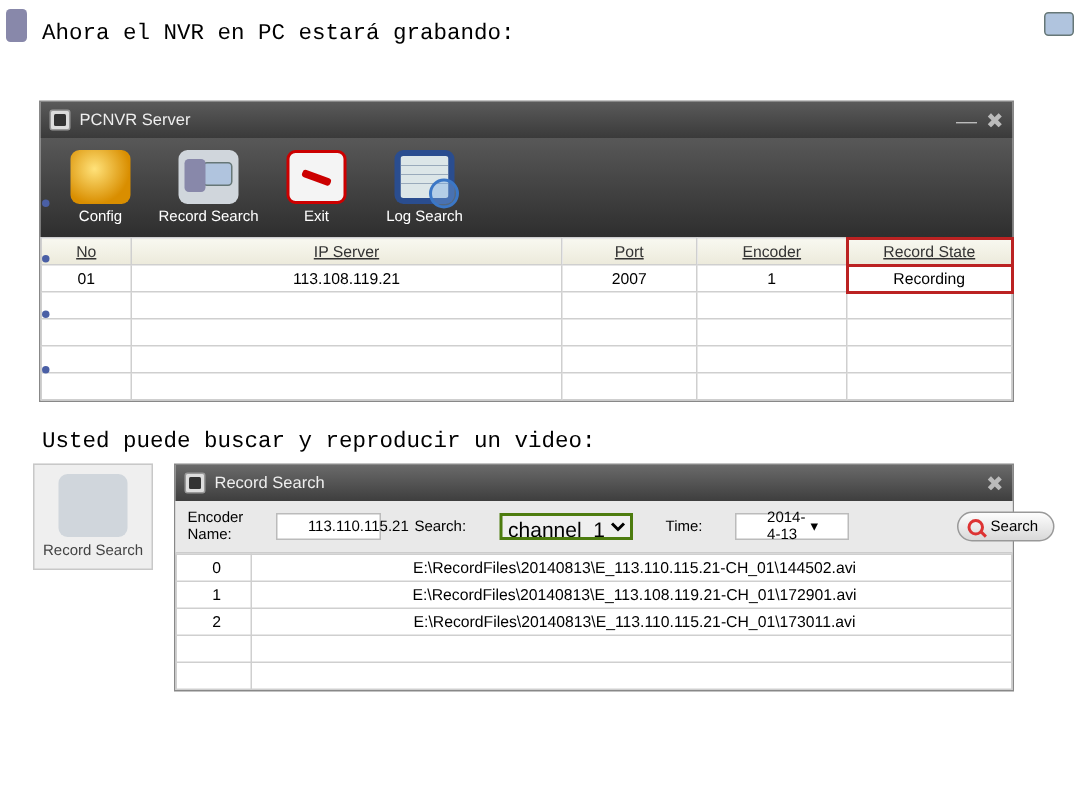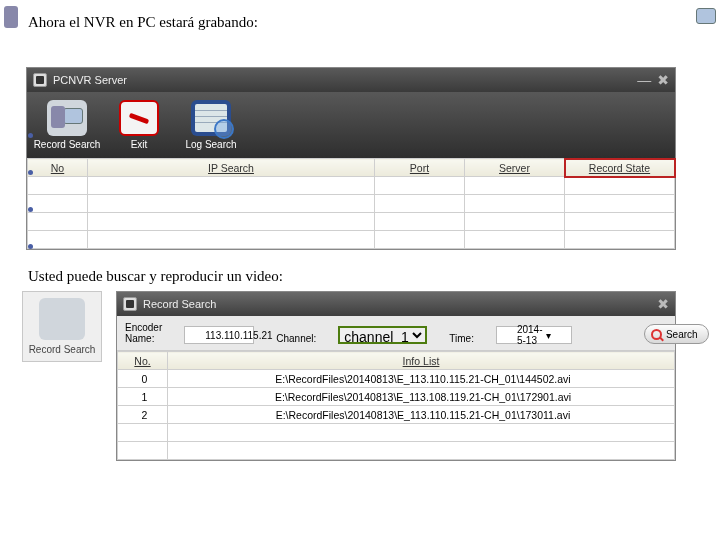--- a/index.html
+++ b/index.html
@@ -1,17 +1,17 @@
 <!DOCTYPE html>
 <html><head>
 <meta charset="utf-8">
 <style>
   * { box-sizing: border-box; margin: 0; padding: 0; }
   body { font-family: "Segoe UI", Tahoma, sans-serif; font-size: 11px; background: #fff; color: #000; width: 720px; height: 540px; position: relative; }
-  .caption { font-family: Liberation Serif, serif; font-size: 15px; margin: 14px 0 6px 28px; }
+  .caption { font-family: Liberation Mono, monospace; font-size: 15px; margin: 14px 0 6px 28px; }
   .section { margin: 0 18px 18px 18px; }
   
   .win1 { border: 1px solid #888; background: #fff; width: 650px; }
   .titlebar { height: 24px; background: linear-gradient(#5a5a5a,#3a3a3a); color:#eee; display:flex; align-items:center; padding:0 6px; font-size:11px; }
   .titlebar .app-icon { width:14px; height:14px; background:#ddd; border:1px solid #999; margin-right:6px; border-radius:2px; position:relative; }
   .titlebar .app-icon::after{content:"";position:absolute;left:2px;top:2px;width:8px;height:8px;background:#333;border-radius:1px;}
   .titlebar .spacer { flex:1; }
   .titlebar .ctrl { color:#bbb; font-size:14px; margin-left:6px; cursor:pointer; }
   .toolbar { background: linear-gradient(#585858,#2e2e2e); display:flex; padding:6px 4px; }
   .tb-btn { width:72px; text-align:center; color:#fff; font-size:10px; padding:2px 0; cursor:pointer;}
@@ -36,21 +36,21 @@
   
   .dots { position:absolute; left:10px; top:66px; width:5px;}
   .dots span{display:block;width:5px;height:5px;background:#4a5fa5;border-radius:50%;margin-bottom:32px;}
   
   .row2 { display:flex; gap:14px; align-items:flex-start; margin-left:22px;}
   .mini { width:80px; text-align:center; border:1px solid #c8c8c8; background:#efefef; padding:6px 2px; }
   .mini .ico { width:46px; height:42px; margin:0 auto 4px; }
   .mini-label{font-size:10px;color:#444;}
   .win2 { border:1px solid #888; width:560px; background:#fff;}
   .win2 .titlebar{background:linear-gradient(#6a6a6a,#3e3e3e);}
-  .filterbar { background:#e9e9e9; border-bottom:1px solid #ccc; padding:6px 8px; display:flex; align-items:flex-end; gap:22px; font-size:10px;}
+  .filterbar { background:#e9e9e9; border-bottom:1px solid #ccc; padding:6px 8px; display:flex; align-items:center; gap:22px; font-size:10px;}
   .filterbar .field{height:18px;border:1px solid #bbb;background:#fff;padding:0 20px; display:inline-flex; align-items:center; min-width:70px;}
   .filterbar select{height:18px;border:2px solid #4d7c0f;font-size:14px;}
   .btn-search{height:20px;border:1px solid #999;border-radius:10px;background:linear-gradient(#fdfdfd,#d9d9d9);padding:0 10px 0 6px;display:inline-flex;align-items:center;cursor:pointer;font-size:10px;gap:4px;margin-left:28px;}
   .btn-search .mag{width:11px;height:11px;border:2px solid #d33;border-radius:50%;position:relative;}
   .btn-search .mag::after{content:"";position:absolute;width:5px;height:2px;background:#d33;right:-4px;bottom:-2px;transform:rotate(45deg);}
   .win2 table td{text-align:center;padding-left:8px;}
   .win2 table td:first-child{width:50px;text-align:center;}
 </style>
 </head>
 <body>
@@ -66,20 +66,24 @@
     </div>
   <div class="win1" style="margin-left:8px;">
     <div class="titlebar">
       <span class="app-icon"></span>
       <span>PCNVR Server</span>
       <span class="spacer"></span>
       <span class="ctrl">—</span>
       <span class="ctrl">✖</span>
     </div>
     <div class="toolbar">
+      <div class="tb-btn">
+        <div class="ico ico-config"></div>
+        <span>Config</span>
+      </div>
       <div class="tb-btn">
         <div class="ico ico-rec"></div>
         <span>Record Search</span>
       </div>
       <div class="tb-btn">
         <div class="ico ico-exit"></div>
         <span>Exit</span>
       </div>
       <div class="tb-btn">
         <div class="ico ico-log"></div>
@@ -90,24 +94,31 @@
       <colgroup>
           <col style="width:60px">
           <col>
           <col style="width:90px">
           <col style="width:100px">
           <col style="width:110px">
         </colgroup>
       <tbody>
           <tr>
         <th>No</th>
-        <th>IP Search</th>
+        <th>IP Server</th>
         <th>Port</th>
-        <th>Server</th>
+        <th>Encoder</th>
         <th class="highlight-col">Record State</th>
+      </tr>
+      <tr>
+        <td>01</td>
+        <td>113.108.119.21</td>
+        <td>2007</td>
+        <td>1</td>
+        <td class="highlight-col">Recording</td>
       </tr>
       <tr>
             <td></td>
             <td></td>
             <td></td>
             <td></td>
             <td></td>
           </tr>
       <tr>
             <td></td>
@@ -148,39 +159,35 @@
       <span class="app-icon"></span>
       <span>Record Search</span>
       <span class="spacer"></span>
       <span class="ctrl">✖</span>
     </div>
     <div class="filterbar">
       <span>Encoder Name:</span>
       <span class="field">
           <span>113.110.115.21</span>
         </span>
-      <span>Channel:</span>
+      <span>Search:</span>
       <select><option>channel_1</option></select>
       <span>Time:</span>
       <span class="field" style="min-width:76px">
-          <span>2014- 5-13</span> 
+          <span>2014- 4-13</span> 
           <span style="margin-left:auto">▾</span>
         </span>
       <span style="flex:1"></span>
       <span class="btn-search">
         <span class="mag"></span>
         <span>Search</span>
       </span>
     </div>
     <table>
       <tbody>
-          <tr>
-        <th style="width:50px">No.</th>
-        <th>Info List</th>
-      </tr>
       <tr>
             <td>0</td>
             <td>E:\RecordFiles\20140813\E_113.110.115.21-CH_01\144502.avi</td>
           </tr>
       <tr>
             <td>1</td>
             <td>E:\RecordFiles\20140813\E_113.108.119.21-CH_01\172901.avi</td>
           </tr>
       <tr>
             <td>2</td>

